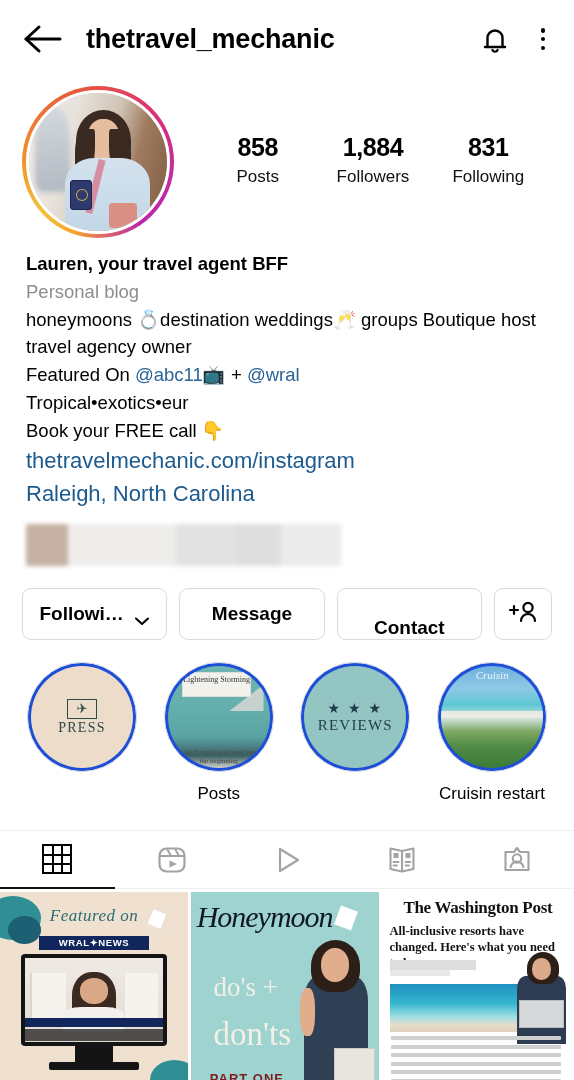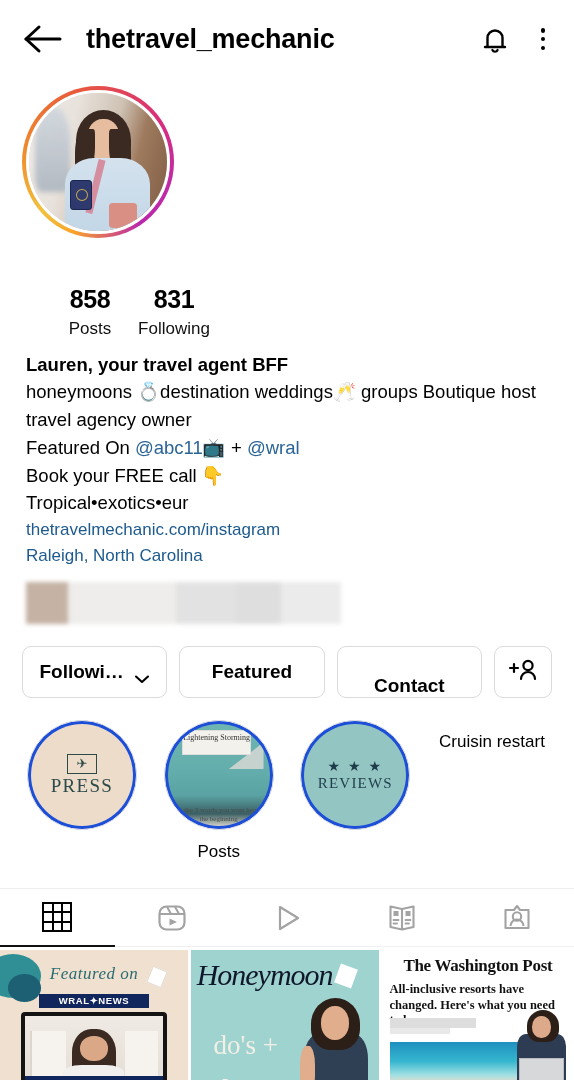--- a/index.html
+++ b/index.html
@@ -29,21 +29,20 @@
   .header-actions { display: flex; align-items: center; gap: 22px; flex: 0 0 auto; }
   .bell-icon { width: 30px; height: 32px; }
   .dots-icon { width: 22px; height: 30px; display:flex; flex-direction: column;
                align-items: center; justify-content: space-between; padding: 4px 0; }
   .dots-icon i { display:block; width: 4.5px; height: 4.5px; border-radius: 50%; background:#000; }
 
   
   .profile-top {
     display: flex; align-items: flex-start;
     padding: 8px 22px 0 22px;
-    flex-direction: column;
   }
   .avatar-ring {
     width: 152px; height: 152px; border-radius: 50%;
     padding: 4px;
     background: conic-gradient(from 200deg, #f9a429, #f2c13c 8%, #ef8b2c 22%, #e8593b 40%,
                                #d92d7a 60%, #c32aa3 72%, #bb27ab 85%, #f9a429 100%);
     flex: 0 0 auto;
   }
   .avatar-inner {
     width: 100%; height: 100%; border-radius: 50%;
@@ -82,21 +81,21 @@
   }
   .stat { text-align: center; min-width: 84px; }
   .stat-num { font-size: 25px; font-weight: 700; letter-spacing: -0.4px; line-height: 1.1; }
   .stat-label { font-size: 17px; font-weight: 400; margin-top: 5px; color: #111; }
 
   
   .bio { padding: 12px 22px 0 26px; }
   .bio-name { font-size: 18.5px; font-weight: 700; line-height: 1.5; }
   .bio-category { font-size: 18.5px; color: #8e8e8e; line-height: 1.5; }
   .bio-text { font-size: 18.5px; line-height: 1.5; color: #000; }
-  .bio-link, .bio-loc { font-size: 17px; line-height: 1.5; color: #1d5a8e; display:block; }
+  .bio-link, .bio-loc { font-size: 22px; line-height: 1.5; color: #1d5a8e; display:block; }
   .mention { color: #2a6496; }
 
   
   .skeleton-row { margin: 14px 0 0 0; display: flex; height: 42px; width: 315px;
                   filter: blur(2px); }
   .sk { height: 100%; }
   .sk1 { width: 42px;  background: #c5b2a4; }
   .sk2 { width: 108px; background: #eeedeb; }
   .sk3 { width: 60px;  background: #e2e2e2; }
   .sk4 { width: 45px;  background: #dedede; }
@@ -124,21 +123,21 @@
   }
   .hl-img { width: 100%; height: 100%; border-radius: 50%; overflow: hidden; position: relative; }
   .hl-label { font-size: 17px; margin-top: 12px; color: #000; text-align: center;
               white-space: nowrap; overflow: hidden; text-overflow: ellipsis; max-width: 122px; }
 
   
   .cov-press { background: #ecdcc9; display:flex; align-items:center; justify-content:center; }
   .press-mark { text-align:center; color:#2c4a4a; }
   .press-box { width: 30px; height: 20px; border: 1.2px solid #2c4a4a; margin: 0 auto 1px;
                display:flex; align-items:center; justify-content:center; font-size: 13px; line-height:1;}
-  .press-word { font-family: "Liberation Serif", serif; font-size: 19px; letter-spacing: 1.3px; }
+  .press-word { font-family: "Liberation Serif", serif; font-size: 14px; letter-spacing: 1.3px; }
 
   
   .cov-turks { background: linear-gradient(#6fb5b2 0%, #63aeac 45%, #5aa2a3 70%, #3b5f63 88%, #cfcfc7 100%); }
   .cov-turks .cap-top { position:absolute; left:14%; top:6%; width:68%; height:24%;
      background: #f3f1ec; border:1px solid #ddd; font-family:"Liberation Serif",serif;
      font-size: 8px; color:#333; text-align:center; line-height:1.25; padding-top:2px; }
   .cov-turks .cap-bot { position:absolute; left:4%; bottom:3%; width:92%;
      font-family:"Liberation Serif",serif; font-size:7px; color:#4a4a4a; text-align:center;
      line-height:1.2; }
   .cov-turks .fin { position:absolute; right:6%; top:18%; width:34%; height:26%;
@@ -273,34 +272,39 @@
         <span class="ph-bag"></span>
           <span class="ph-pass"></span>
       </div>
     </div>
     <div class="stats">
       <div class="stat">
         <div class="stat-num">858</div>
         <div class="stat-label">Posts</div>
       </div>
       <div class="stat">
+        <div class="stat-num">1,884</div>
+        <div class="stat-label">Followers</div>
+      </div>
+      <div class="stat">
         <div class="stat-num">831</div>
         <div class="stat-label">Following</div>
       </div>
     </div>
   </div>
 
   <div class="bio">
     <div class="bio-name">Lauren, your travel agent BFF</div>
+    <div class="bio-category">Personal blog</div>
     <div class="bio-text">honeymoons 💍destination weddings🥂 groups Boutique host travel agency owner</div>
     <div class="bio-text">
       <span>Featured On </span><span class="mention">@abc11</span><span>📺</span><span> + </span><span class="mention">@wral</span>
     </div>
+    <div class="bio-text">Tropical•exotics•eur</div>
     <div class="bio-text">Book your FREE call 👇</div>
-    <div class="bio-text">Tropical•exotics•eur</div>
     <a class="bio-link">thetravelmechanic.com/instagram</a>
     <div class="bio-loc">Raleigh, North Carolina</div>
 
     <div class="skeleton-row">
       <span class="sk sk1"></span>
         <span class="sk sk2"></span>
         <span class="sk sk3"></span>
       <span class="sk sk4"></span>
         <span class="sk sk5"></span>
     </div>
@@ -309,21 +313,21 @@
   <div class="actions">
     <button class="btn btn-following">
       <span>Followi…</span>
       <span class="chev">
         <svg viewBox="0 0 16 10" width="16" height="10" aria-hidden="true">
           <path d="M2 2.5 L8 8 L14 2.5" stroke="#000" stroke-width="2.1" fill="none" stroke-linecap="round" stroke-linejoin="round"></path>
         </svg>
       </span>
     </button>
     <button class="btn btn-message">
-      <span>Featured</span>
+      <span>Message</span>
     </button>
     <button class="btn btn-contact">
       <span>Contact</span>
     </button>
     <button class="btn btn-adduser">
       <span>
         <svg viewBox="0 0 30 24" width="30" height="24" aria-hidden="true">
           <path d="M2 10 H10 M6 6 V14" stroke="#000" stroke-width="2.2" stroke-linecap="round"></path>
           <circle cx="20" cy="7.5" r="4.6" stroke="#000" stroke-width="2.2" fill="none"></circle>
           <path d="M13 21 a7 7 0 0 1 14 0" stroke="#000" stroke-width="2.2" fill="none" stroke-linecap="round"></path>
@@ -363,20 +367,26 @@
           <div class="rev-mark">
             <div class="rev-stars">★ ★ ★</div>
             <div class="rev-word">REVIEWS</div>
           </div>
         </div>
       </div>
       <div class="hl-label"></div>
     </div>
 
     <div class="hl">
+      <div class="hl-circle">
+        <div class="hl-img cov-cruise">
+          <span class="script">Cruisin</span>
+          <span class="strip"></span>
+        </div>
+      </div>
       <div class="hl-label">Cruisin restart</div>
     </div>
   </div>
 
   <div class="tabs">
     <div class="tab active">
       <span class="ic-grid">
         <i></i>
           <i></i>
           <i></i>

